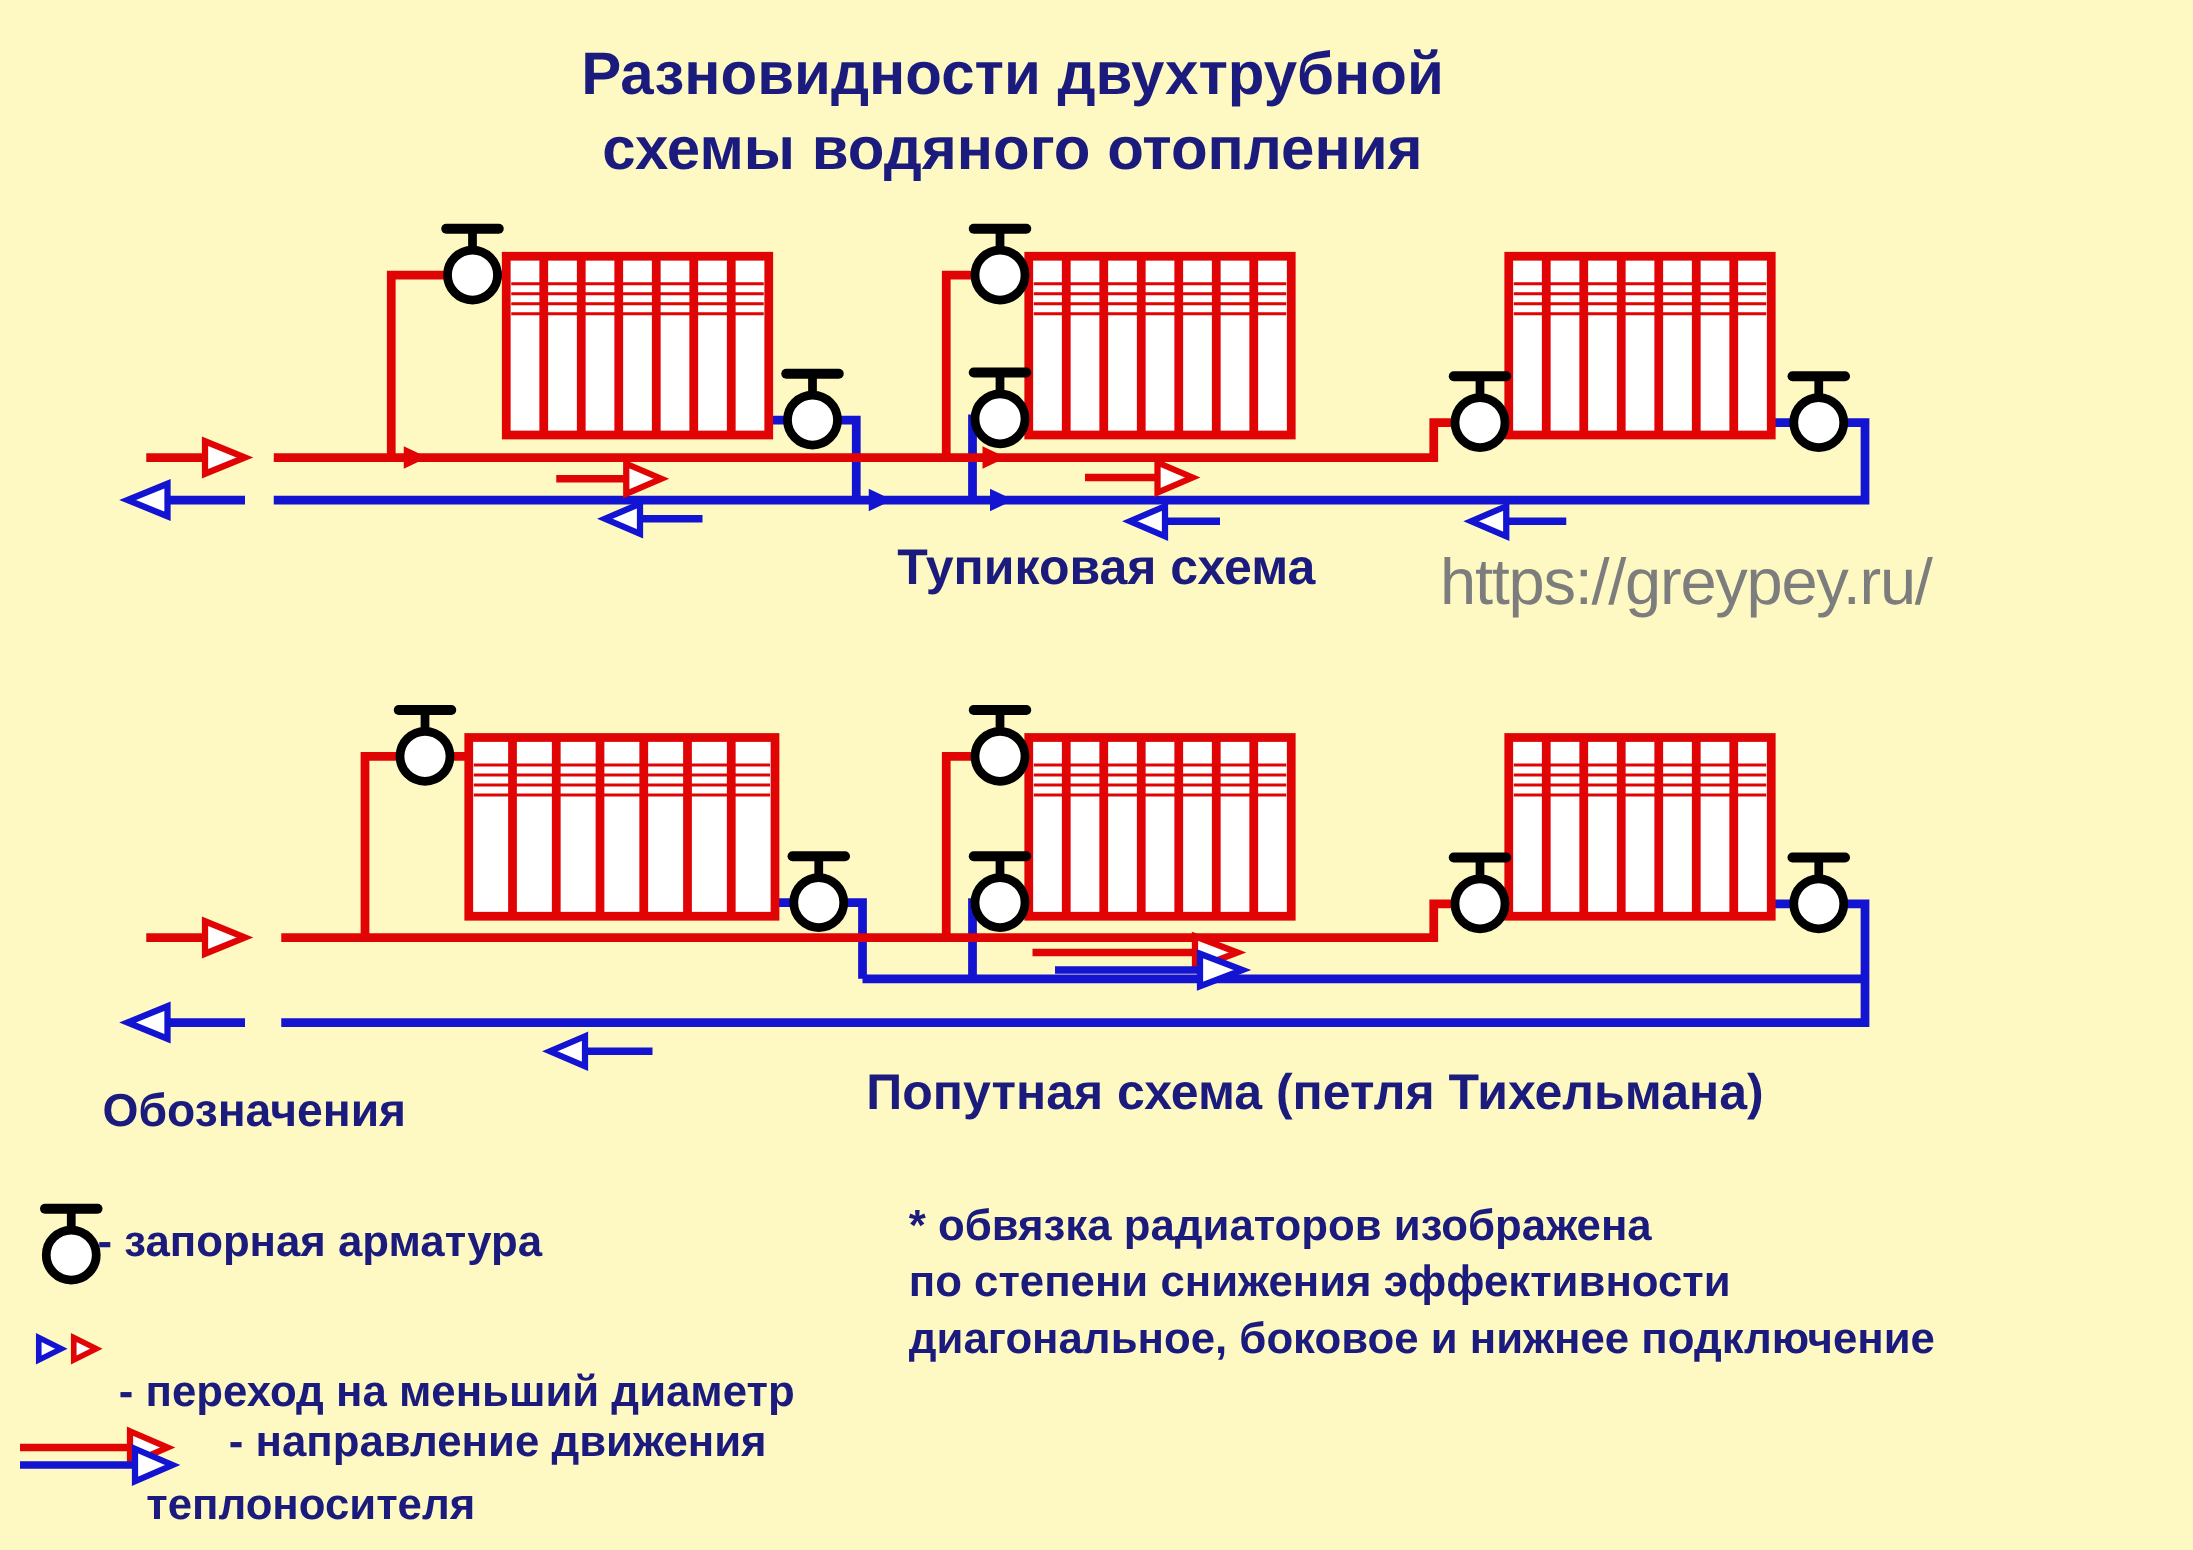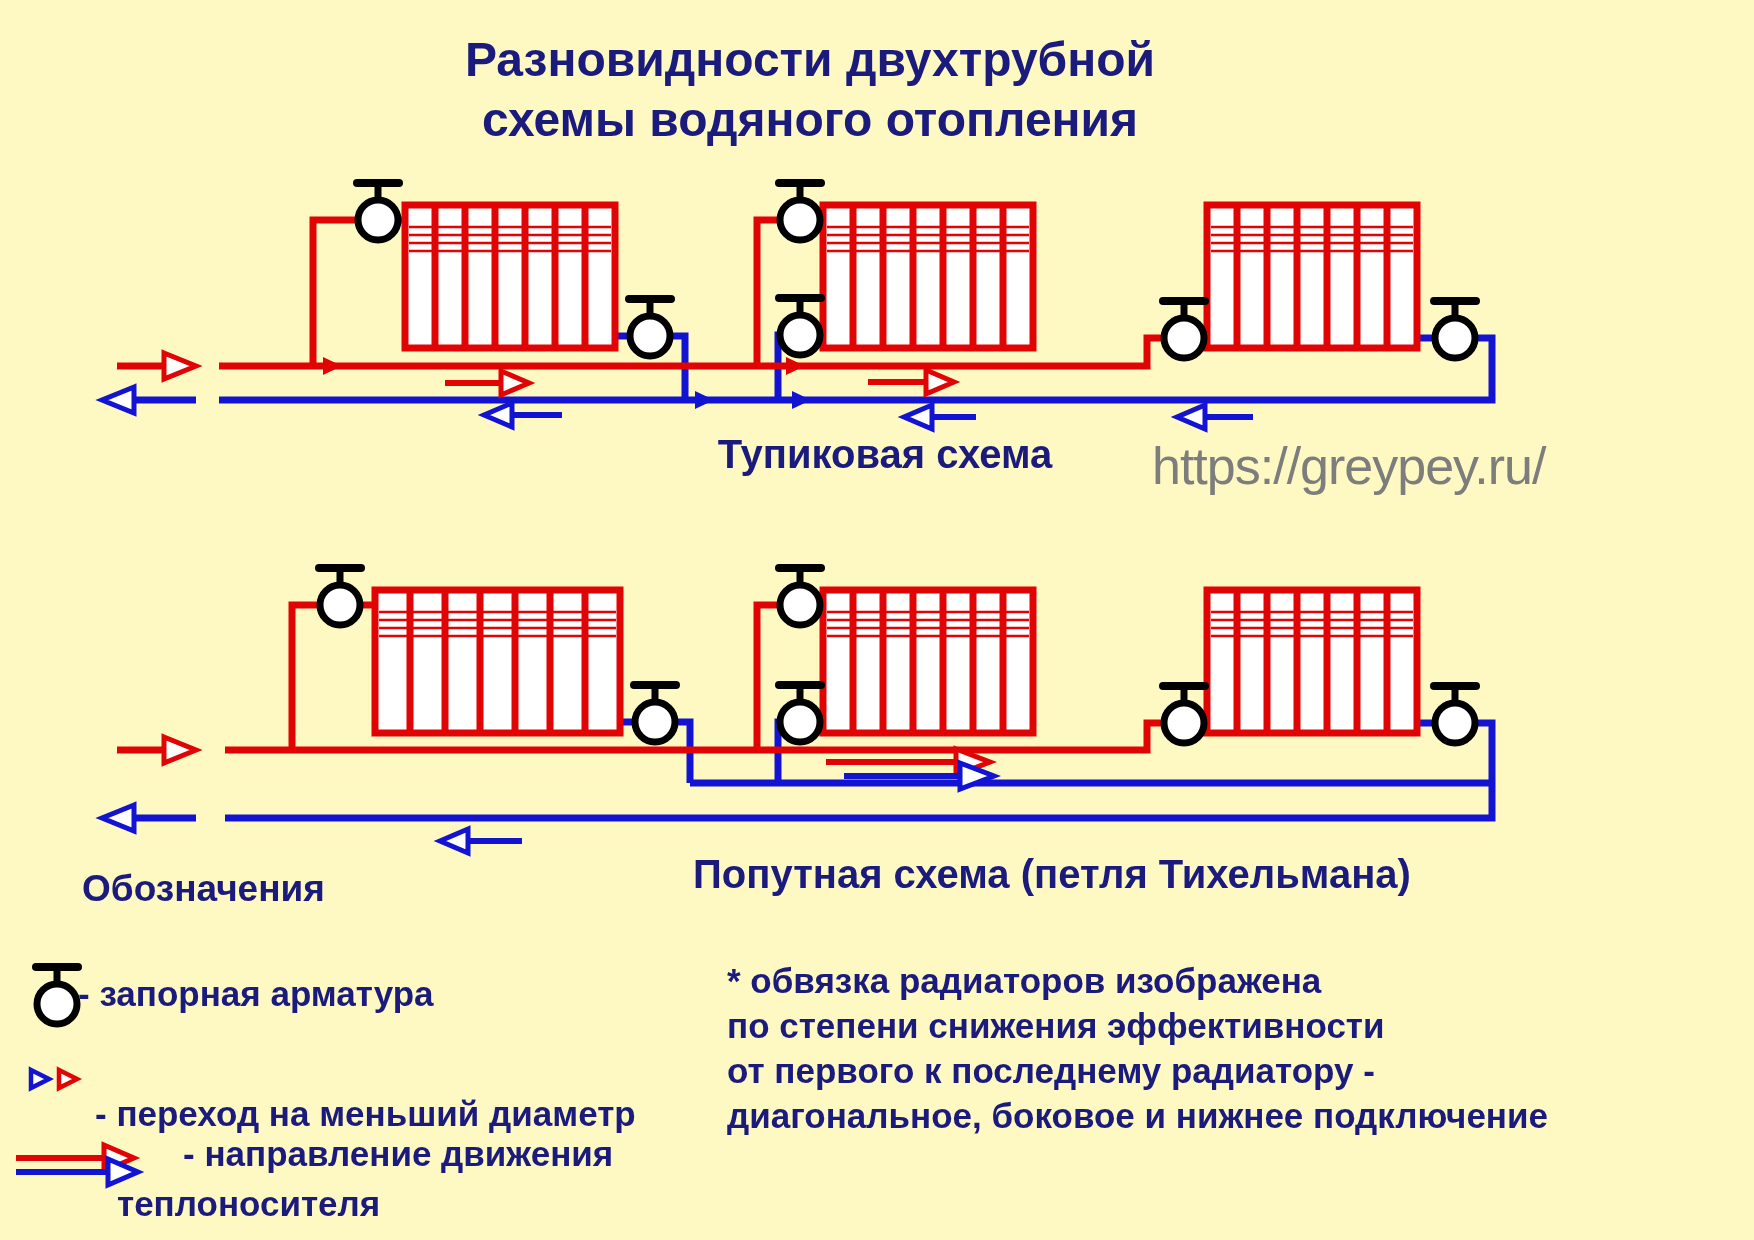--- a/index.html
+++ b/index.html
@@ -180,17 +180,16 @@
 
   <div id="legend-heading" class="navy">Обозначения</div>
   <div id="legend-valve-label" class="navy legend-label">- запорная арматура</div>
   <div id="legend-reducer-label" class="navy legend-label">- переход на меньший диаметр</div>
   <div id="legend-direction-label1" class="navy legend-label">- направление движения</div>
   <div id="legend-direction-label2" class="navy legend-label">теплоносителя</div>
 
   <div id="note" class="navy">
     <span style="display:block">* обвязка радиаторов изображена</span>
     <span style="display:block">по степени снижения эффективности</span>
-    <span style="display:block">от первого к последнему радиатору -</span>
     <span style="display:block">диагональное, боковое и нижнее подключение</span>
   </div>
 
 </div>
 
 </body></html>

